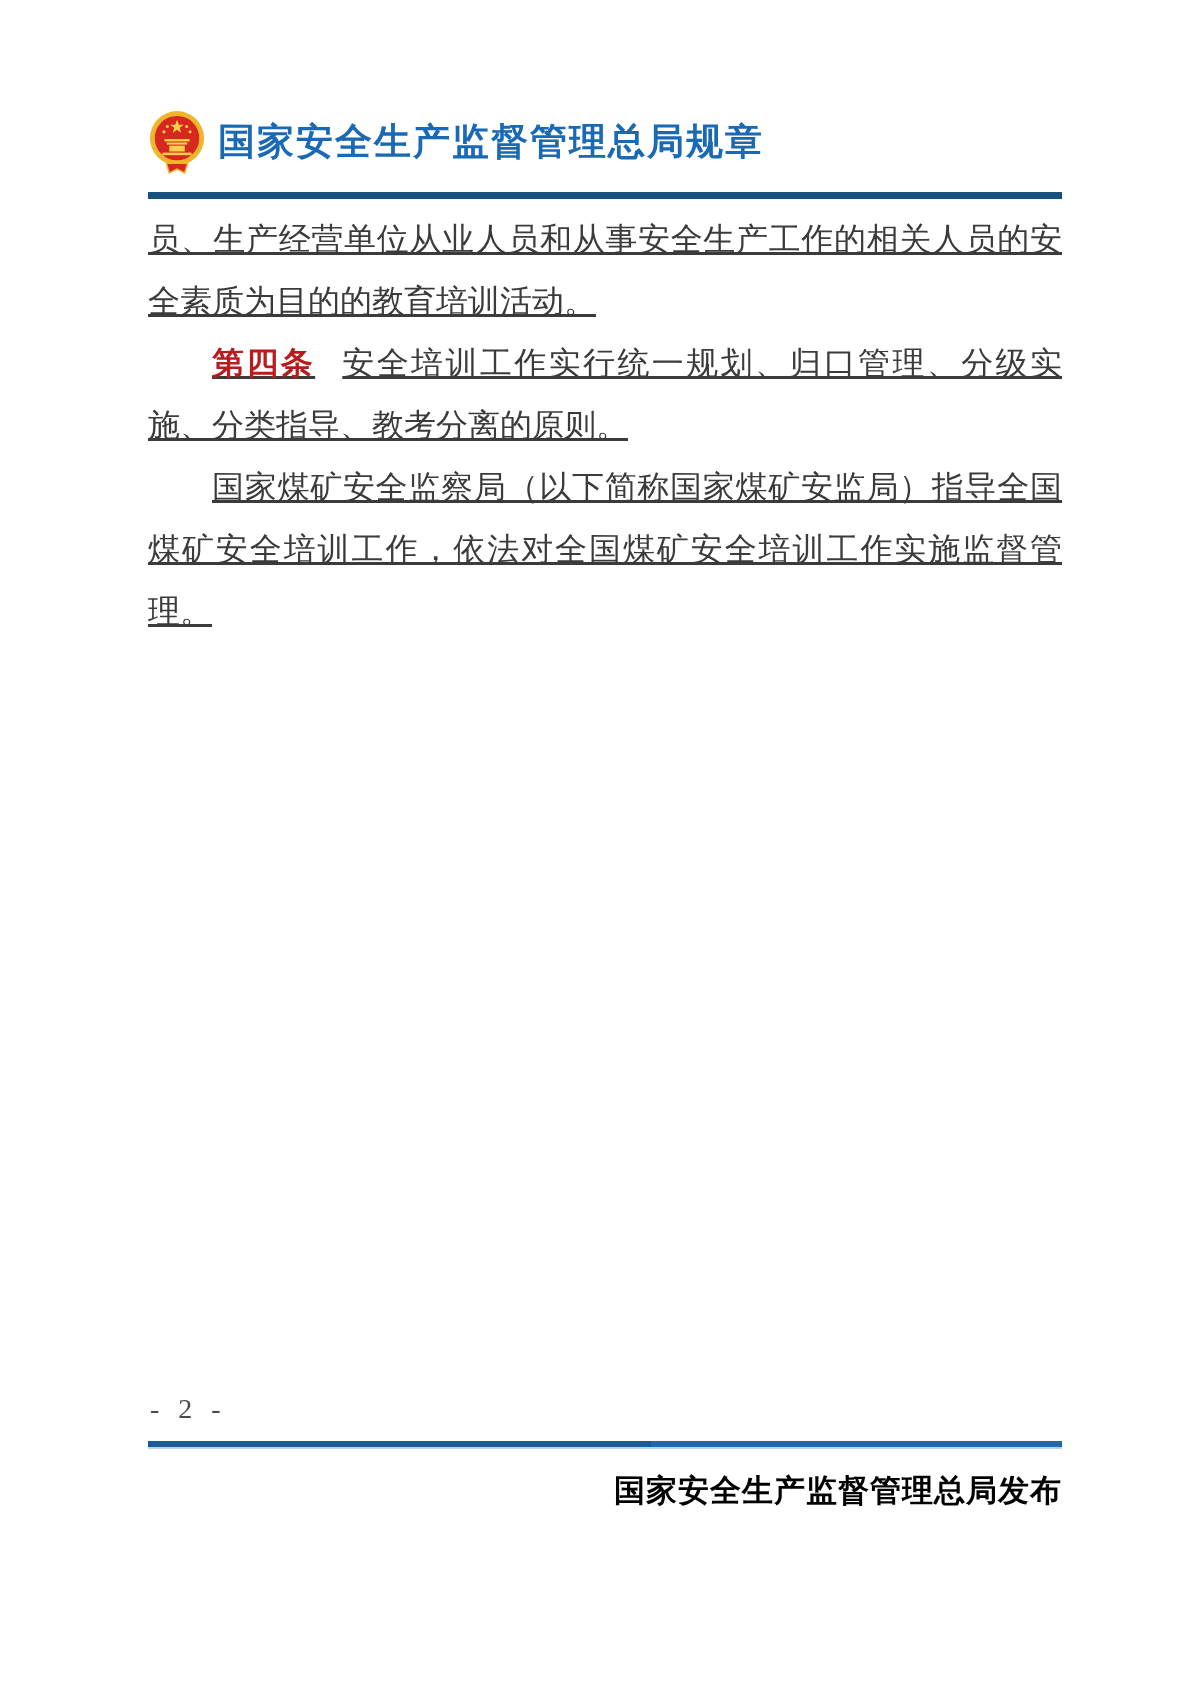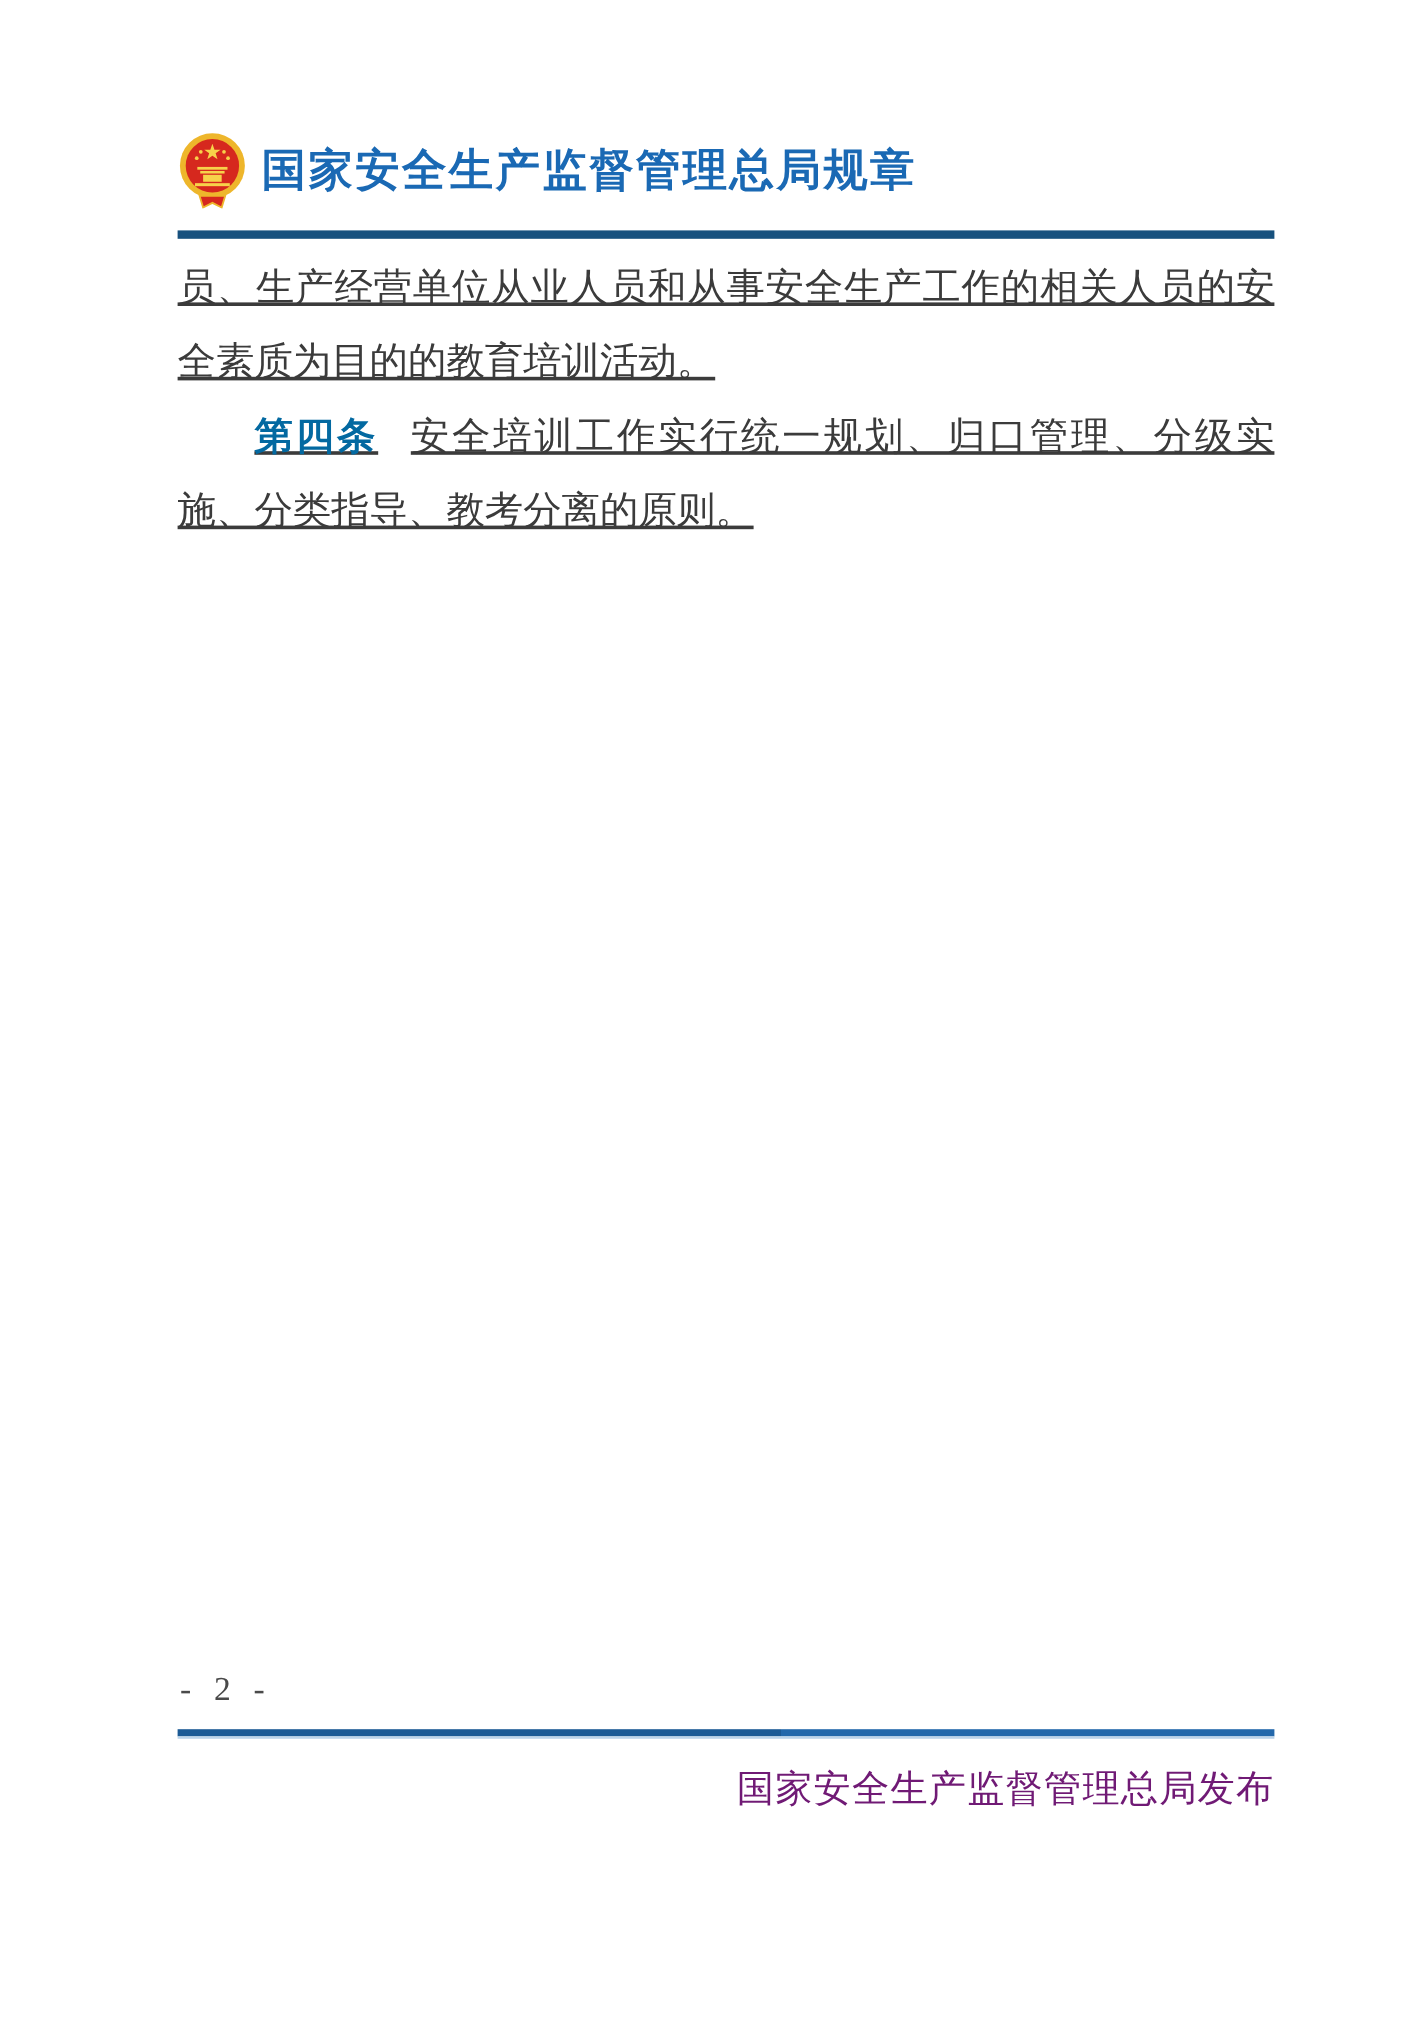--- a/index.html
+++ b/index.html
@@ -39,43 +39,43 @@
     top: 208px; left: 148px; width: 914px;
     font-size: 32px;
     line-height: 62px;
     color: #3b3b3b;
     text-align: justify;
     text-justify: inter-character;
     text-decoration: underline;
   }
   .doc-body p { margin: 0; padding: 0; }
   .doc-body p.indent { text-indent: 2em; }
-  .article-no { font-weight: bold; color: #0369a1; margin-right: 0.85em; }
+  .article-no { font-weight: bold; color: #b91c1c; margin-right: 0.85em; }
 
   
   .page-number {
     position: absolute;
     top: 1393px; left: 150px;
     font-size: 28px;
     color: #4a4a4a;
     letter-spacing: 6px;
   }
   .footer-rule {
     position: absolute;
     top: 1441px; left: 148px; width: 914px; height: 6px;
     background: linear-gradient(90deg, #1c5a95 0%, #1c5a95 55%, #2368ab 55%, #2368ab 100%);
     border-bottom: 2px solid #bcd4ea;
   }
   .publisher {
     position: absolute;
     top: 1470px; left: 148px; width: 914px;
     text-align: right;
     font-size: 31px;
-    font-weight: normal;
-    color: #701a75;
+    font-weight: bold;
+    color: #000000;
     letter-spacing: 1px;
   }
 </style>
 </head>
 <body>
 
 <div class="page">
 
   <div class="doc-header">
     <svg class="emblem" viewBox="0 0 60 66" aria-hidden="true">
@@ -92,19 +92,20 @@
       <rect x="15" y="44" width="30" height="2.6" fill="#f7d24a"></rect>
       <polygon points="19,55 41,55 38,65 30,61 22,65" fill="#d6281e" stroke="#eeb62b" stroke-width="1.6"></polygon>
     </svg>
     <div class="doc-title">国家安全生产监督管理总局规章</div>
   </div>
   <div class="header-rule"></div>
 
   <div class="doc-body">
     <p>员、生产经营单位从业人员和从事安全生产工作的相关人员的安全素质为目的的教育培训活动。</p>
     <p class="indent"><span class="article-no">第四条</span><span>安全培训工作实行统一规划、归口管理、分级实施、分类指导、教考分离的原则。</span></p>
+    <p class="indent">国家煤矿安全监察局（以下简称国家煤矿安监局）指导全国煤矿安全培训工作，依法对全国煤矿安全培训工作实施监督管理。</p>
   </div>
 
   <div class="page-number">- 2 -</div>
   <div class="footer-rule"></div>
   <div class="publisher">国家安全生产监督管理总局发布</div>
 
 </div>
 
 </body></html>

